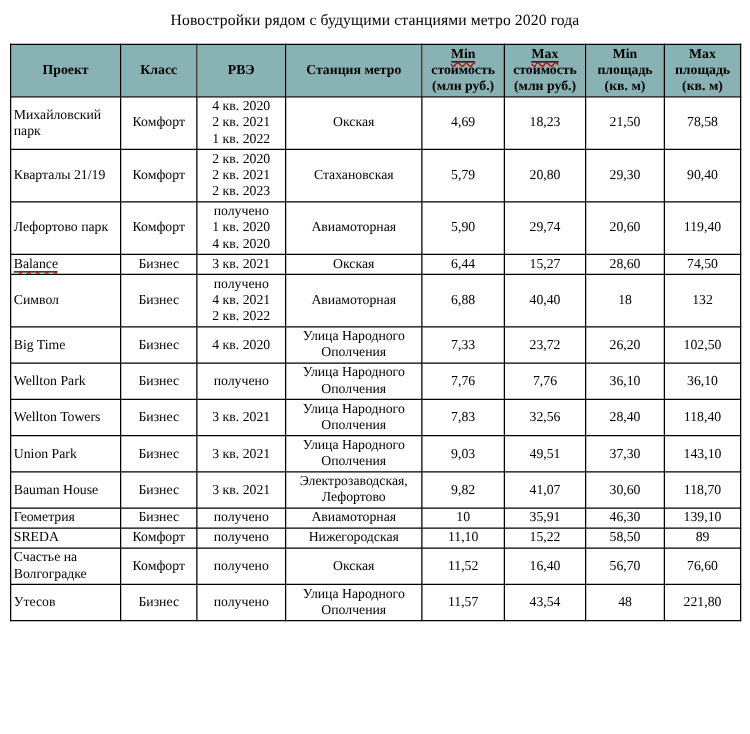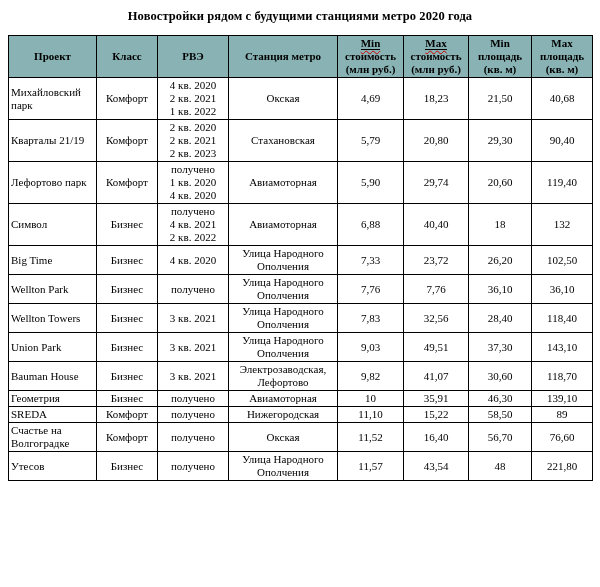--- a/index.html
+++ b/index.html
@@ -6,21 +6,21 @@
   html, body {
     width: 600px; height: 587px;
     background: #ffffff;
     font-family: "Liberation Serif", "DejaVu Serif", serif;
     color: #000;
     overflow: hidden;
   }
   .page { width: 600px; height: 587px; position: relative; }
   .title {
     text-align: center;
-    font-weight: bold;
+    font-weight: normal;
     font-size: 12.5px;
     padding-top: 9px;
     padding-bottom: 11px;
     letter-spacing: 0.1px;
   }
   table.main {
     border-collapse: collapse;
     table-layout: fixed;
     width: 584px;
     margin-left: 8px;
@@ -94,21 +94,21 @@
         <tr class="h3">
           <td class="c-project">Михайловский парк</td>
           <td class="c-class">Комфорт</td>
           <td class="c-rve">4 кв. 2020
 2 кв. 2021
 1 кв. 2022</td>
           <td class="c-station">Окская</td>
           <td class="c-min-price">4,69</td>
           <td class="c-max-price">18,23</td>
           <td class="c-min-area">21,50</td>
-          <td class="c-max-area">40,68</td>
+          <td class="c-max-area">78,58</td>
         </tr>
         <tr class="h3">
           <td class="c-project">Кварталы 21/19</td>
           <td class="c-class">Комфорт</td>
           <td class="c-rve">2 кв. 2020
 2 кв. 2021
 2 кв. 2023</td>
           <td class="c-station">Стахановская</td>
           <td class="c-min-price">5,79</td>
           <td class="c-max-price">20,80</td>
@@ -120,20 +120,30 @@
           <td class="c-class">Комфорт</td>
           <td class="c-rve">получено
 1 кв. 2020
 4 кв. 2020</td>
           <td class="c-station">Авиамоторная</td>
           <td class="c-min-price">5,90</td>
           <td class="c-max-price">29,74</td>
           <td class="c-min-area">20,60</td>
           <td class="c-max-area">119,40</td>
         </tr>
+        <tr class="h1">
+          <td class="c-project"><span class="u">Balance</span></td>
+          <td class="c-class">Бизнес</td>
+          <td class="c-rve">3 кв. 2021</td>
+          <td class="c-station">Окская</td>
+          <td class="c-min-price">6,44</td>
+          <td class="c-max-price">15,27</td>
+          <td class="c-min-area">28,60</td>
+          <td class="c-max-area">74,50</td>
+        </tr>
         <tr class="h3">
           <td class="c-project">Символ</td>
           <td class="c-class">Бизнес</td>
           <td class="c-rve">получено
 4 кв. 2021
 2 кв. 2022</td>
           <td class="c-station">Авиамоторная</td>
           <td class="c-min-price">6,88</td>
           <td class="c-max-price">40,40</td>
           <td class="c-min-area">18</td>

